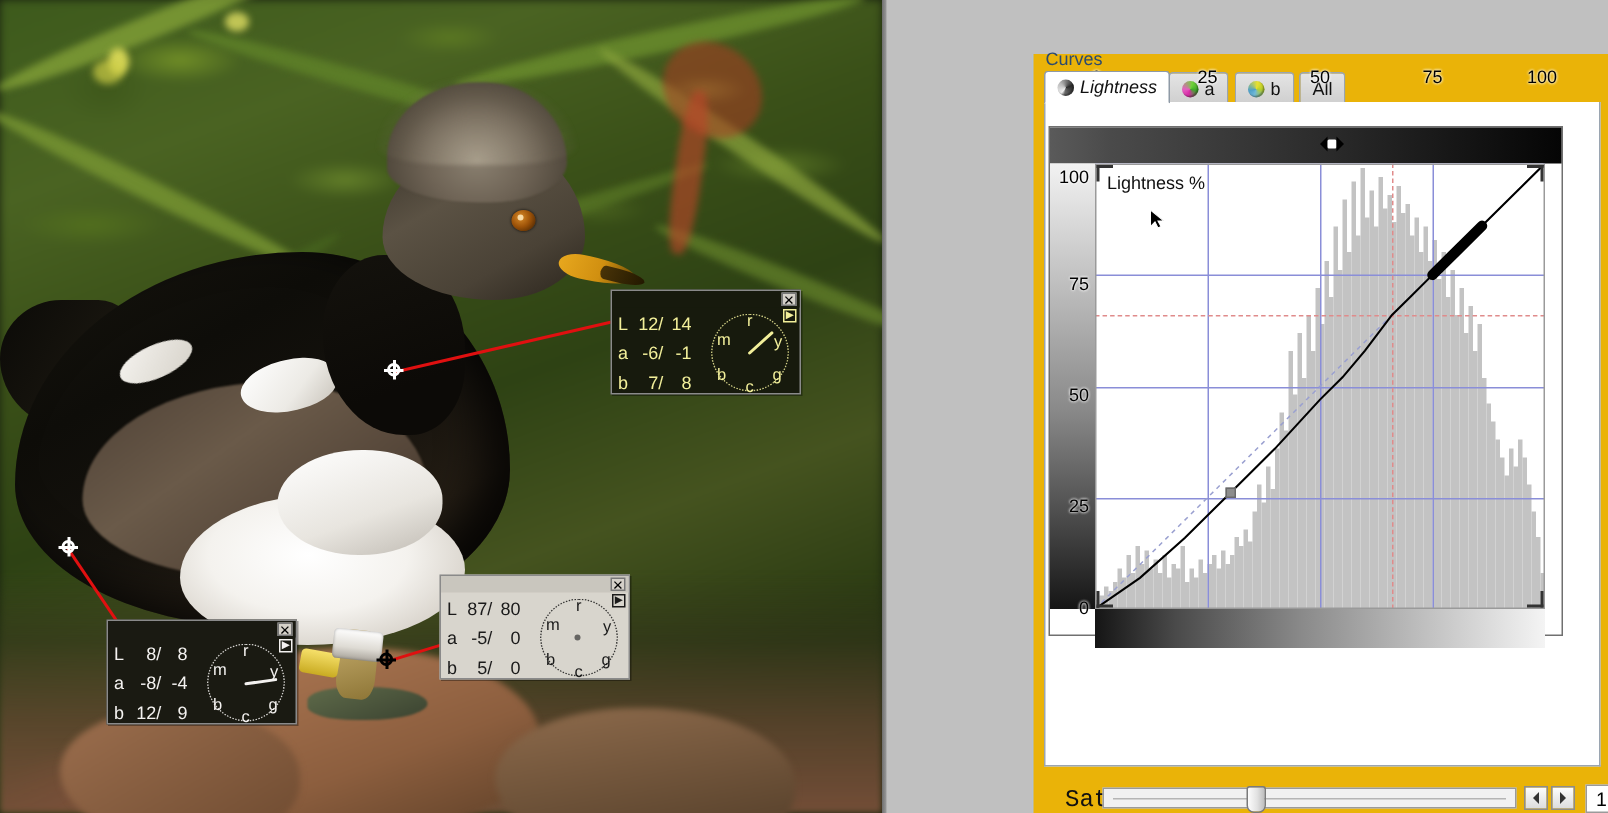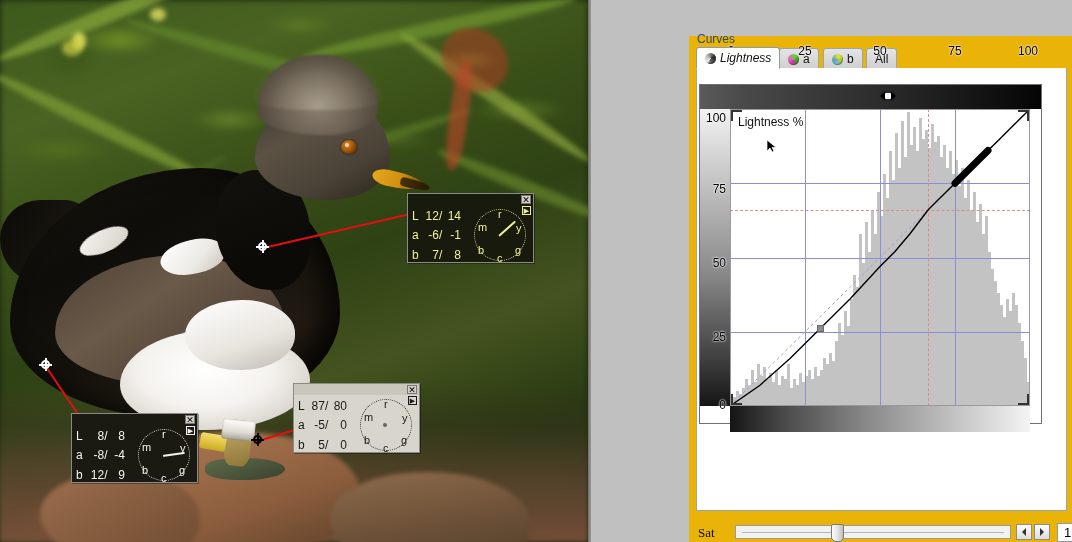--- a/index.html
+++ b/index.html
@@ -348,22 +348,22 @@
   .corner-h.bl{left:0;bottom:0;border-left:2px solid #333;border-bottom:2px solid #333;}
   .plotlabel{
     position:absolute;left:8px;top:6px;font-size:12px;color:#111;
     font-family:"Liberation Sans",sans-serif;
   }
   .cursor-arrow{position:absolute;left:36px;top:30px;width:12px;height:14px;}
 
   
   .srow{position:absolute;left:0;width:384px;height:22px;display:flex;align-items:center;}
   .srow .slabel{
-    position:absolute;left:9px;width:34px;font-size:13px;color:#111;
-    font-family:Liberation Serif, serif;
+    position:absolute;left:21px;width:34px;font-size:16px;color:#111;
+    font-family:Liberation Mono, monospace;
   }
   .track{
     position:absolute;left:46px;height:14px;
     background:#f1f1f1;border:1px solid #9a9a9a;box-sizing:border-box;
   }
   .track i{
     position:absolute;left:6px;right:6px;top:6px;height:1px;background:#b5b5b5;display:block;
   }
   .thumb{
     position:absolute;top:-2px;width:13px;height:18px;margin-left:-6px;

